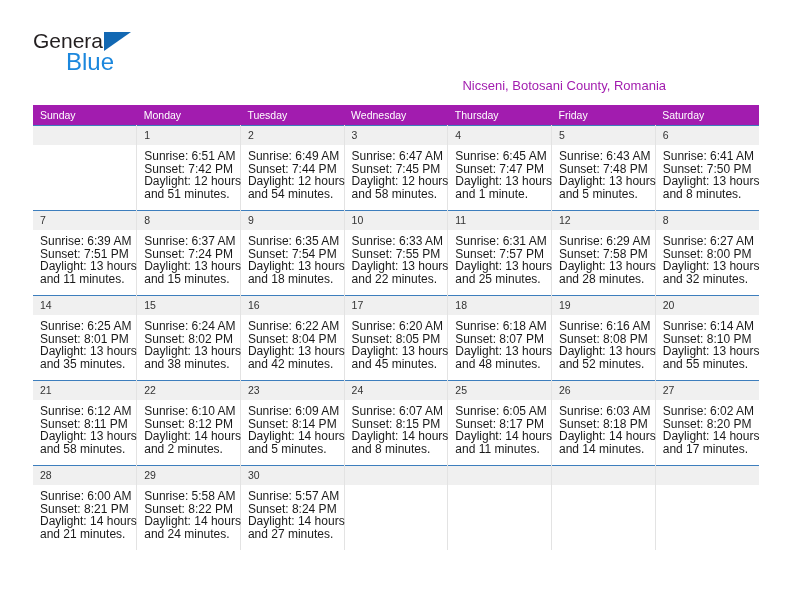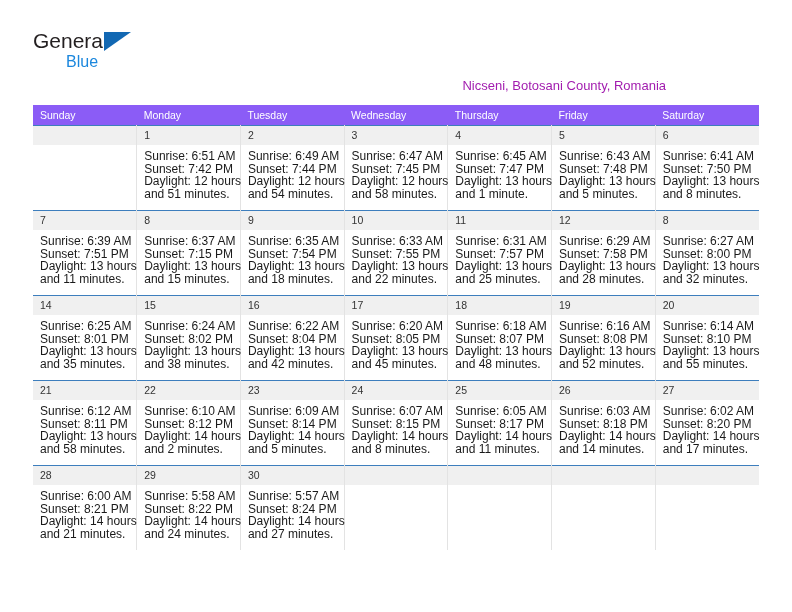--- a/index.html
+++ b/index.html
@@ -48,21 +48,21 @@
     top: 2px;
     width: 0;
     height: 0;
     border-left: 27px solid #1268b3;
     border-bottom: 19px solid transparent;
   }
   .logo-line2 {
     position: absolute;
     left: 33px;
     top: 21px;
-    font-size: 16px;
+    font-size: 24px;
     color: #1b87dd;
     line-height: 22px;
   }
   .title {
     position: absolute;
     right: 34px;
     top: 36px;
     font-size: 25px;
     color: #1a1a1a;
     text-align: right;
@@ -81,21 +81,21 @@
   
   .calendar {
     position: absolute;
     left: 33px;
     top: 105px;
     width: 726px;
     border-collapse: collapse;
     table-layout: fixed;
   }
   .calendar th {
-    background: #8b5cf6;
+    background: #a21caf;
     color: #ffffff;
     font-size: 10.5px;
     font-weight: normal;
     text-align: left;
     padding: 4px 0 4px 7px;
     height: 12px;
     border: none;
   }
   .calendar td {
     vertical-align: top;
@@ -238,21 +238,21 @@
               <div>Sunrise: 6:39 AM</div>
               <div>Sunset: 7:51 PM</div>
               <div>Daylight: 13 hours</div>
               <div>and 11 minutes.</div>
             </div>
           </td>
           <td>
             <div class="daynum">8</div>
             <div class="details">
               <div>Sunrise: 6:37 AM</div>
-              <div>Sunset: 7:15 PM</div>
+              <div>Sunset: 7:24 PM</div>
               <div>Daylight: 13 hours</div>
               <div>and 15 minutes.</div>
             </div>
           </td>
           <td>
             <div class="daynum">9</div>
             <div class="details">
               <div>Sunrise: 6:35 AM</div>
               <div>Sunset: 7:54 PM</div>
               <div>Daylight: 13 hours</div>

